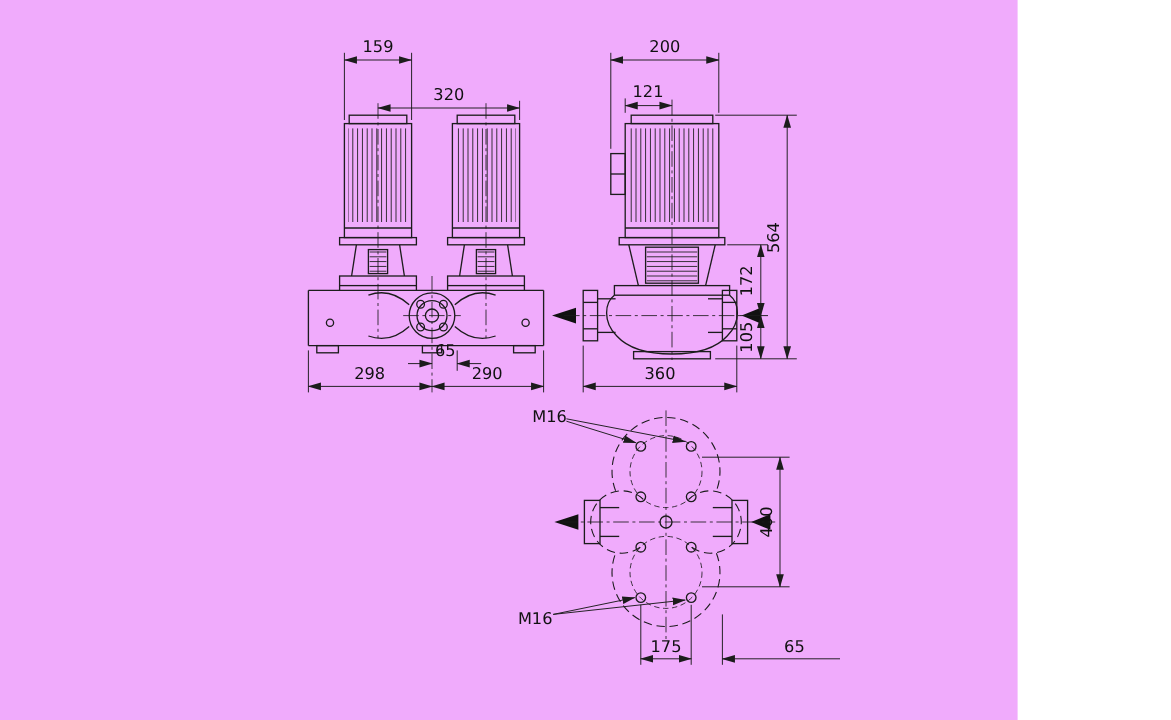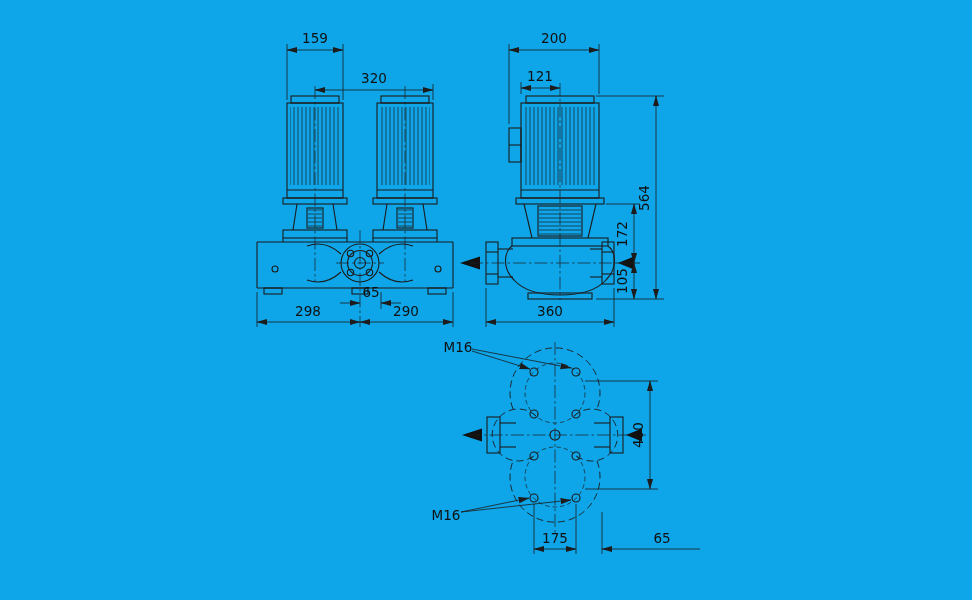--- a/index.html
+++ b/index.html
@@ -1,16 +1,16 @@
 <!DOCTYPE html>
 <html><head>
 <meta charset="utf-8">
 <style>
   html,body{margin:0;padding:0;background:#ffffff}
-  .canvas{position:relative;width:972px;height:600px;background:#0ea5e9;overflow:hidden;
+  .canvas{position:relative;width:848px;height:600px;background:#f0abfc;overflow:hidden;
           font-family:"DejaVu Sans","Liberation Sans",sans-serif}
   svg{display:block}
   .o{fill:none;stroke:#1c1c1c;stroke-width:1.1}
   .d{fill:none;stroke:#1c1c1c;stroke-width:0.8}
   .c{fill:none;stroke:#1c1c1c;stroke-width:0.7;stroke-dasharray:13 3 2.5 3}
   .ph{fill:none;stroke:#1c1c1c;stroke-width:0.9;stroke-dasharray:7 4}
   .bc{fill:none;stroke:#1c1c1c;stroke-width:0.7;stroke-dasharray:4.5 3}
   .f{fill:#111;stroke:none}
   .t{font-size:13.5px;font-family:"DejaVu Sans","Liberation Sans",sans-serif;fill:#111;text-anchor:middle}
 </style>

